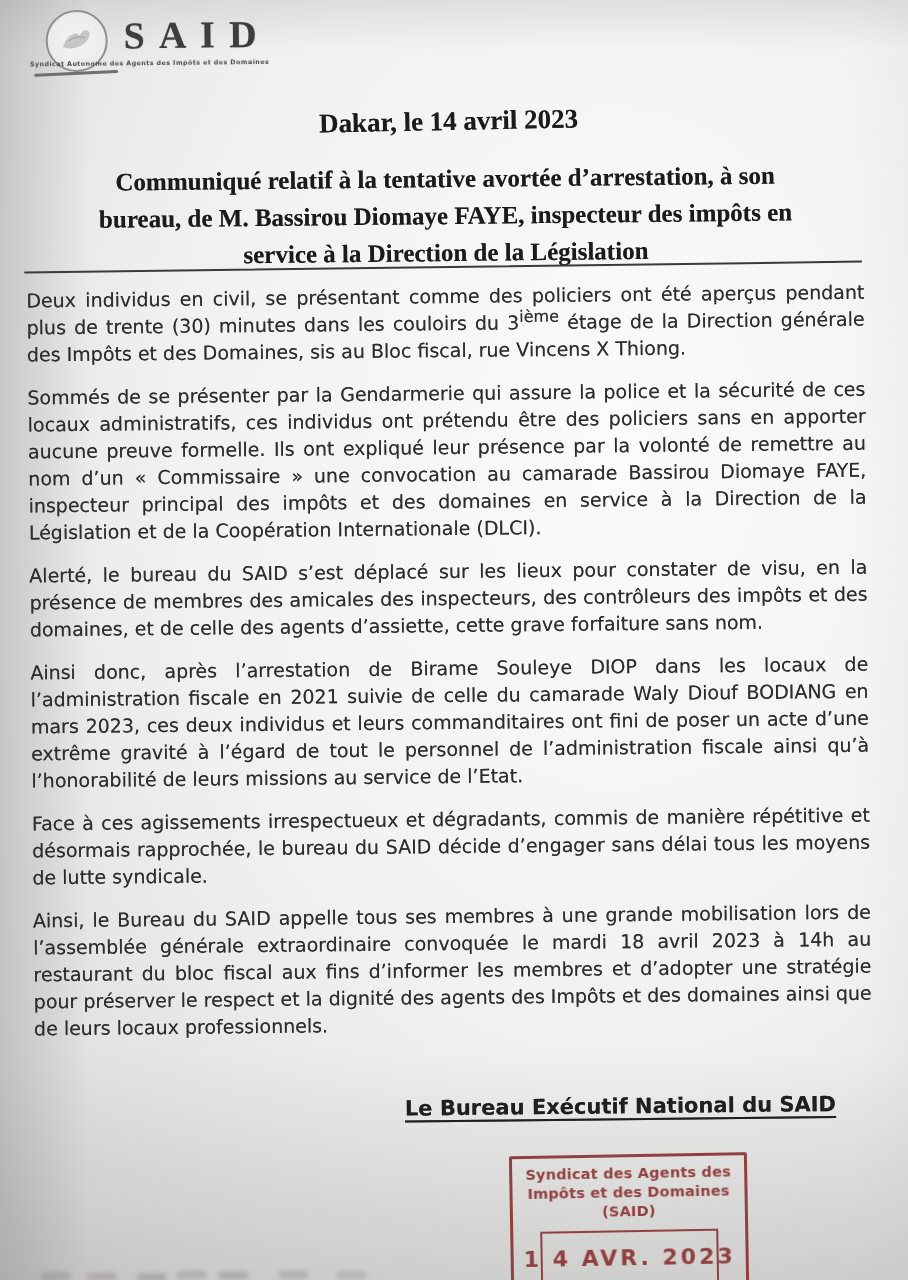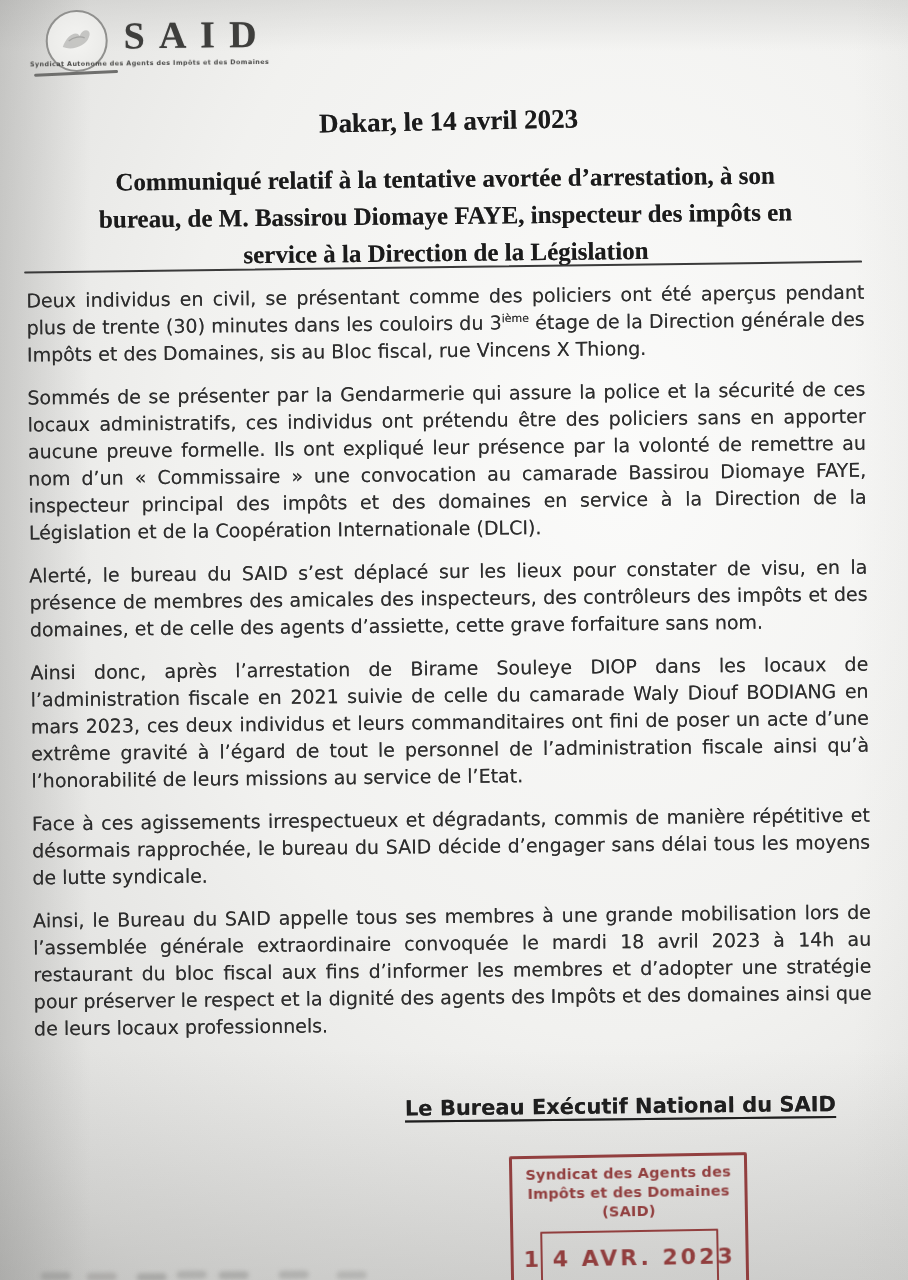--- a/index.html
+++ b/index.html
@@ -63,21 +63,21 @@
     background:#3a3a3a;border-radius:2px;transform:rotate(-0.15deg);
     box-shadow:0 2px 1px -1px rgba(0,0,0,.25);
   }
   
   .body-text{
     position:absolute;top:283px;left:30px;right:40px;
     color:var(--body-ink);font-size:19px;line-height:27px;text-align:justify;
     text-shadow:0 0 .5px rgba(30,30,30,.6);
   }
   .body-text p{margin:0 0 16px 0;}
-  .body-text sup{font-size:11px;line-height:0;}
+  .body-text sup{font-size:16px;line-height:0;}
   
   .signature{
     position:absolute;top:1096px;left:400px;
     font-weight:bold;font-size:21px;color:#1f1f1f;white-space:nowrap;
     text-decoration:underline;text-decoration-thickness:2px;text-underline-offset:5px;
     text-shadow:0 0 .5px rgba(0,0,0,.55);
   }
   
   .stamp{
     position:absolute;top:1156px;left:504px;width:238px;height:150px;

